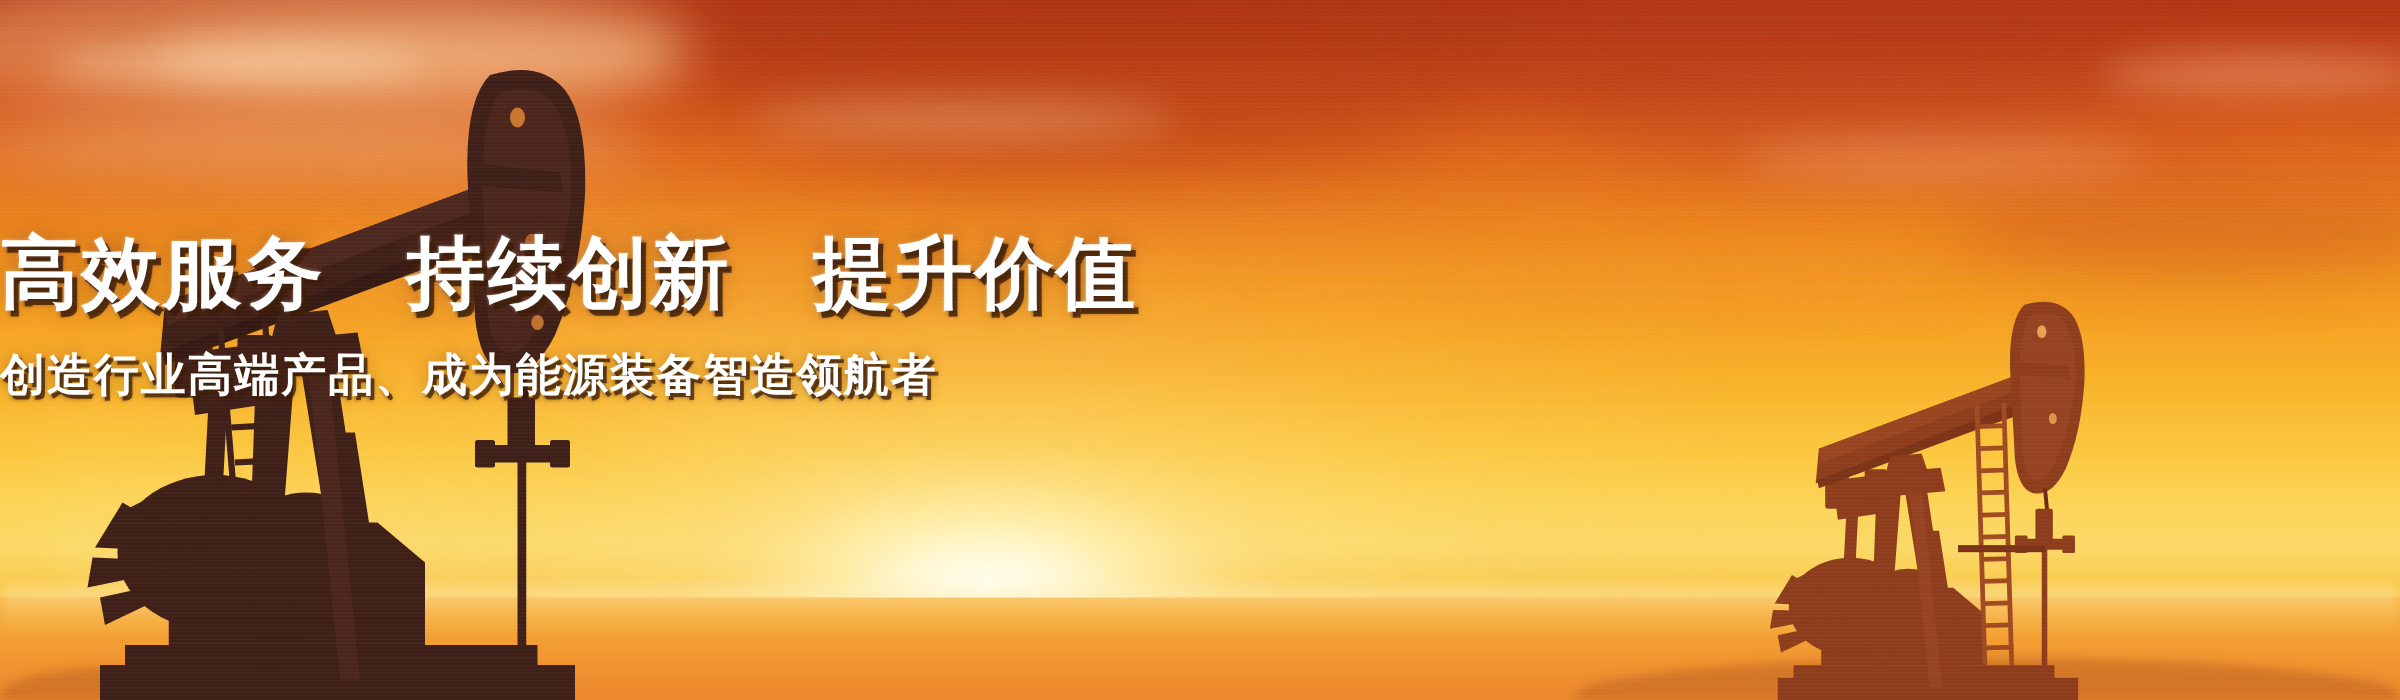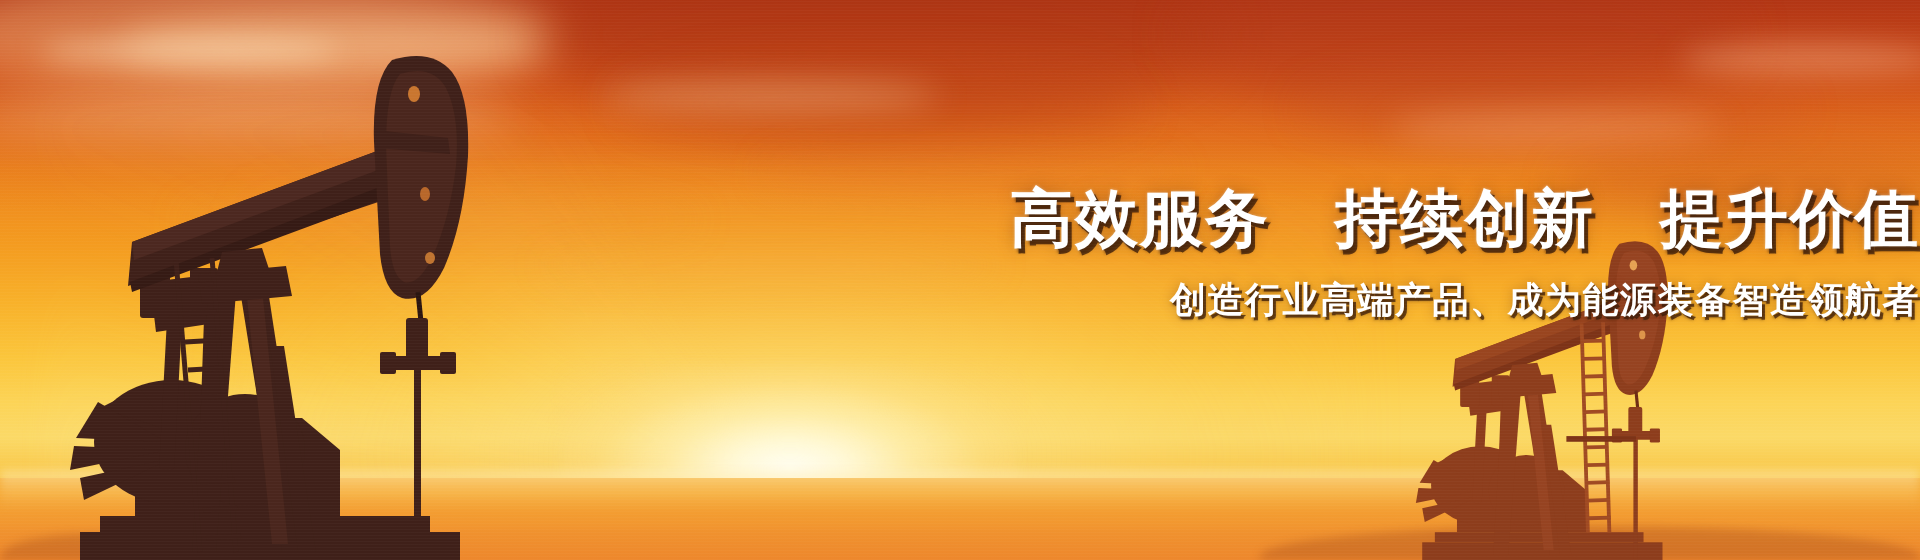--- a/index.html
+++ b/index.html
@@ -124,21 +124,21 @@
   }
 
   
   .pumpjack{position:absolute;}
   .pumpjack svg{display:block;}
 
   
   .copy{
     position:absolute;
     left:0; right:0; top:186px;
-    text-align:right;
+    text-align:left;
     pointer-events:none;
   }
   .headline{
     display:block;
     font-size:63px;
     font-weight:bold;
     color:#ffffff;
     letter-spacing:2px;
     line-height:1.04;
     white-space:pre;
@@ -155,21 +155,20 @@
     font-size:36px;
     font-weight:bold;
     color:#ffffff;
     letter-spacing:1.5px;
     white-space:pre;
     text-shadow:
        3px 3px 0 rgba(60,28,8,.72),
        2px 3px 3px rgba(60,28,8,.50),
        0 0 12px rgba(120,52,14,.40);
     font-family:"DejaVu Sans","Liberation Sans",sans-serif;
-    padding-left:20px;
   }
 
   .grain{
     position:absolute; inset:0;
     opacity:.05;
     background-image:
       repeating-linear-gradient(0deg, rgba(255,255,255,.5) 0 1px, rgba(0,0,0,0) 1px 3px);
     pointer-events:none;
   }
 </style>

